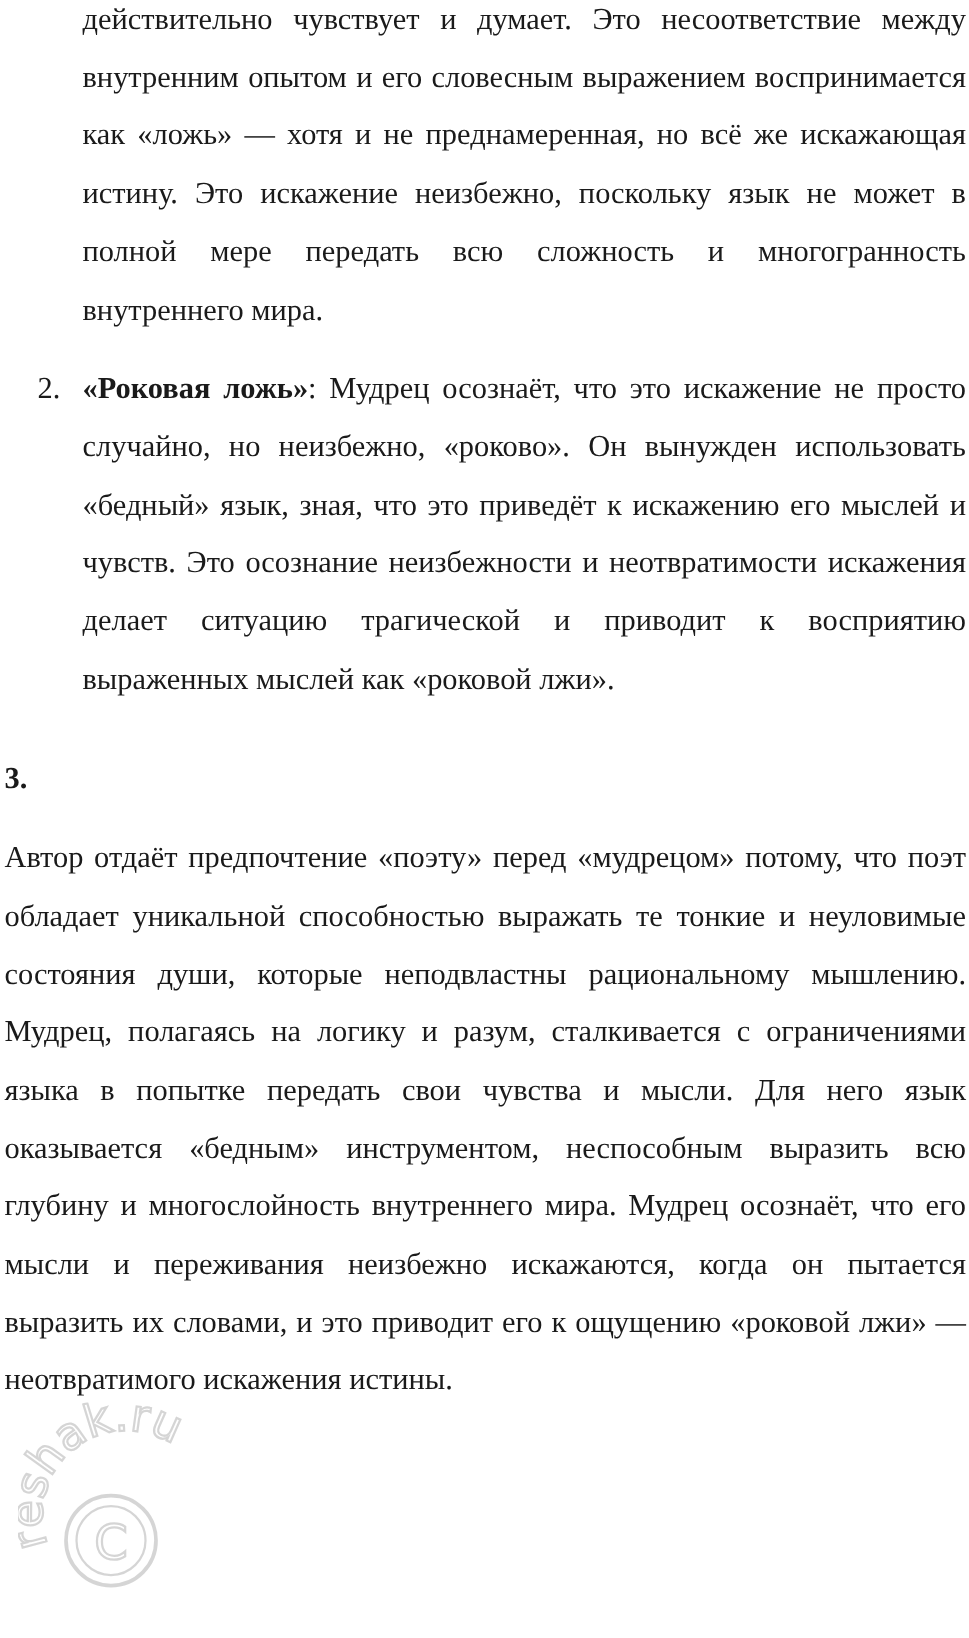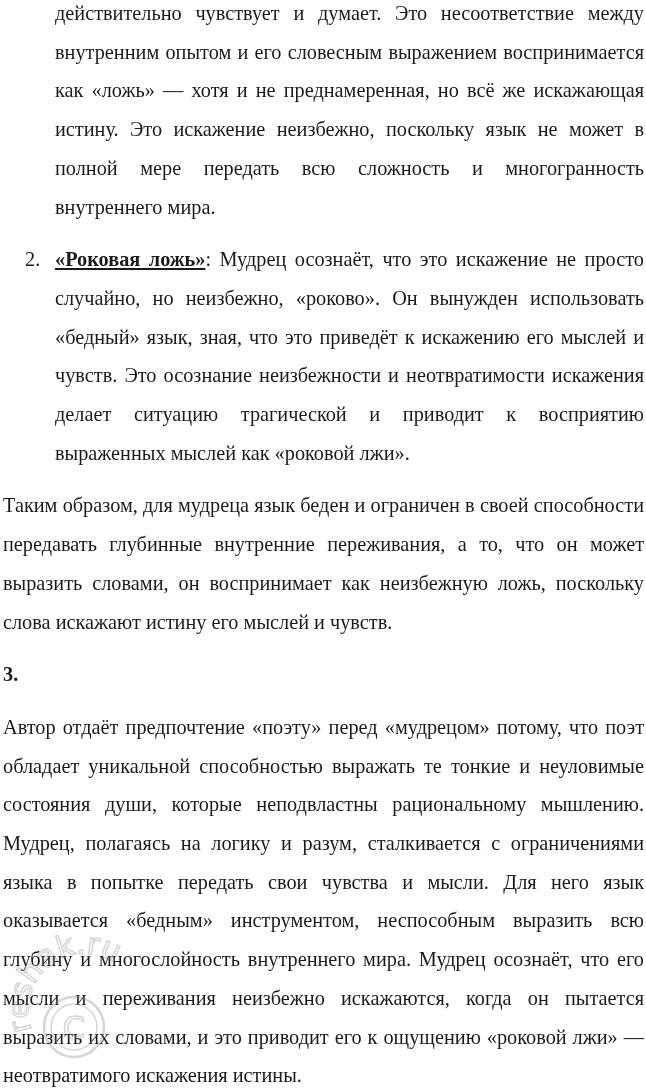--- a/index.html
+++ b/index.html
@@ -14,21 +14,21 @@
     line-height: 38.7px;
     text-align: justify;
     margin: 0;
     word-spacing: 0px;
   }
   .indent { margin-left: 55px; margin-right: 2px; }
   .full { margin-left: 3px; margin-right: 2px; }
   .li { position: relative; }
   .li-num { position: absolute; left: -30px; top: 0; }
   .gap-s { height: 14px; }
-  b { font-weight: bold; text-decoration: underline; }
+  b { font-weight: bold; }
   .heading { font-weight: bold; font-size: 20.3px; line-height: 38.7px; margin: 0 0 0 3px; }
   .watermark {
     position: absolute; left: 12px; top: 935px; width: 150px; height: 150px;
     pointer-events: none; opacity: 0.35;
   }
 </style>
 </head>
 <body>
 
 <div class="page">
@@ -36,21 +36,20 @@
   <p class="p indent">действительно чувствует и думает. Это несоответствие между внутренним опытом и его словесным выражением воспринимается как «ложь» — хотя и не преднамеренная, но всё же искажающая истину. Это искажение неизбежно, поскольку язык не может в полной мере передать всю сложность и многогранность внутреннего мира.</p>
 
   <div class="gap-s"></div>
 
   <p class="p indent li">
     <span class="li-num">2.</span><b>«Роковая ложь»</b><span>: Мудрец осознаёт, что это искажение не просто случайно, но неизбежно, «роково». Он вынужден использовать «бедный» язык, зная, что это приведёт к искажению его мыслей и чувств. Это осознание неизбежности и неотвратимости искажения делает ситуацию трагической и приводит к восприятию выраженных мыслей как «роковой лжи».</span>
   </p>
 
   <div class="gap-s"></div>
 
-  <p class="p full">Таким образом, для мудреца язык беден и ограничен в своей способности передавать глубинные внутренние переживания, а то, что он может выразить словами, он воспринимает как неизбежную ложь, поскольку слова искажают истину его мыслей и чувств.</p>
 
   <div class="gap-s"></div>
 
   <p class="heading">3.</p>
 
   <div class="gap-s"></div>
 
   <p class="p full">Автор отдаёт предпочтение «поэту» перед «мудрецом» потому, что поэт обладает уникальной способностью выражать те тонкие и неуловимые состояния души, которые неподвластны рациональному мышлению. Мудрец, полагаясь на логику и разум, сталкивается с ограничениями языка в попытке передать свои чувства и мысли. Для него язык оказывается «бедным» инструментом, неспособным выразить всю глубину и многослойность внутреннего мира. Мудрец осознаёт, что его мысли и переживания неизбежно искажаются, когда он пытается выразить их словами, и это приводит его к ощущению «роковой лжи» — неотвратимого искажения истины.</p>
 
 </div>

